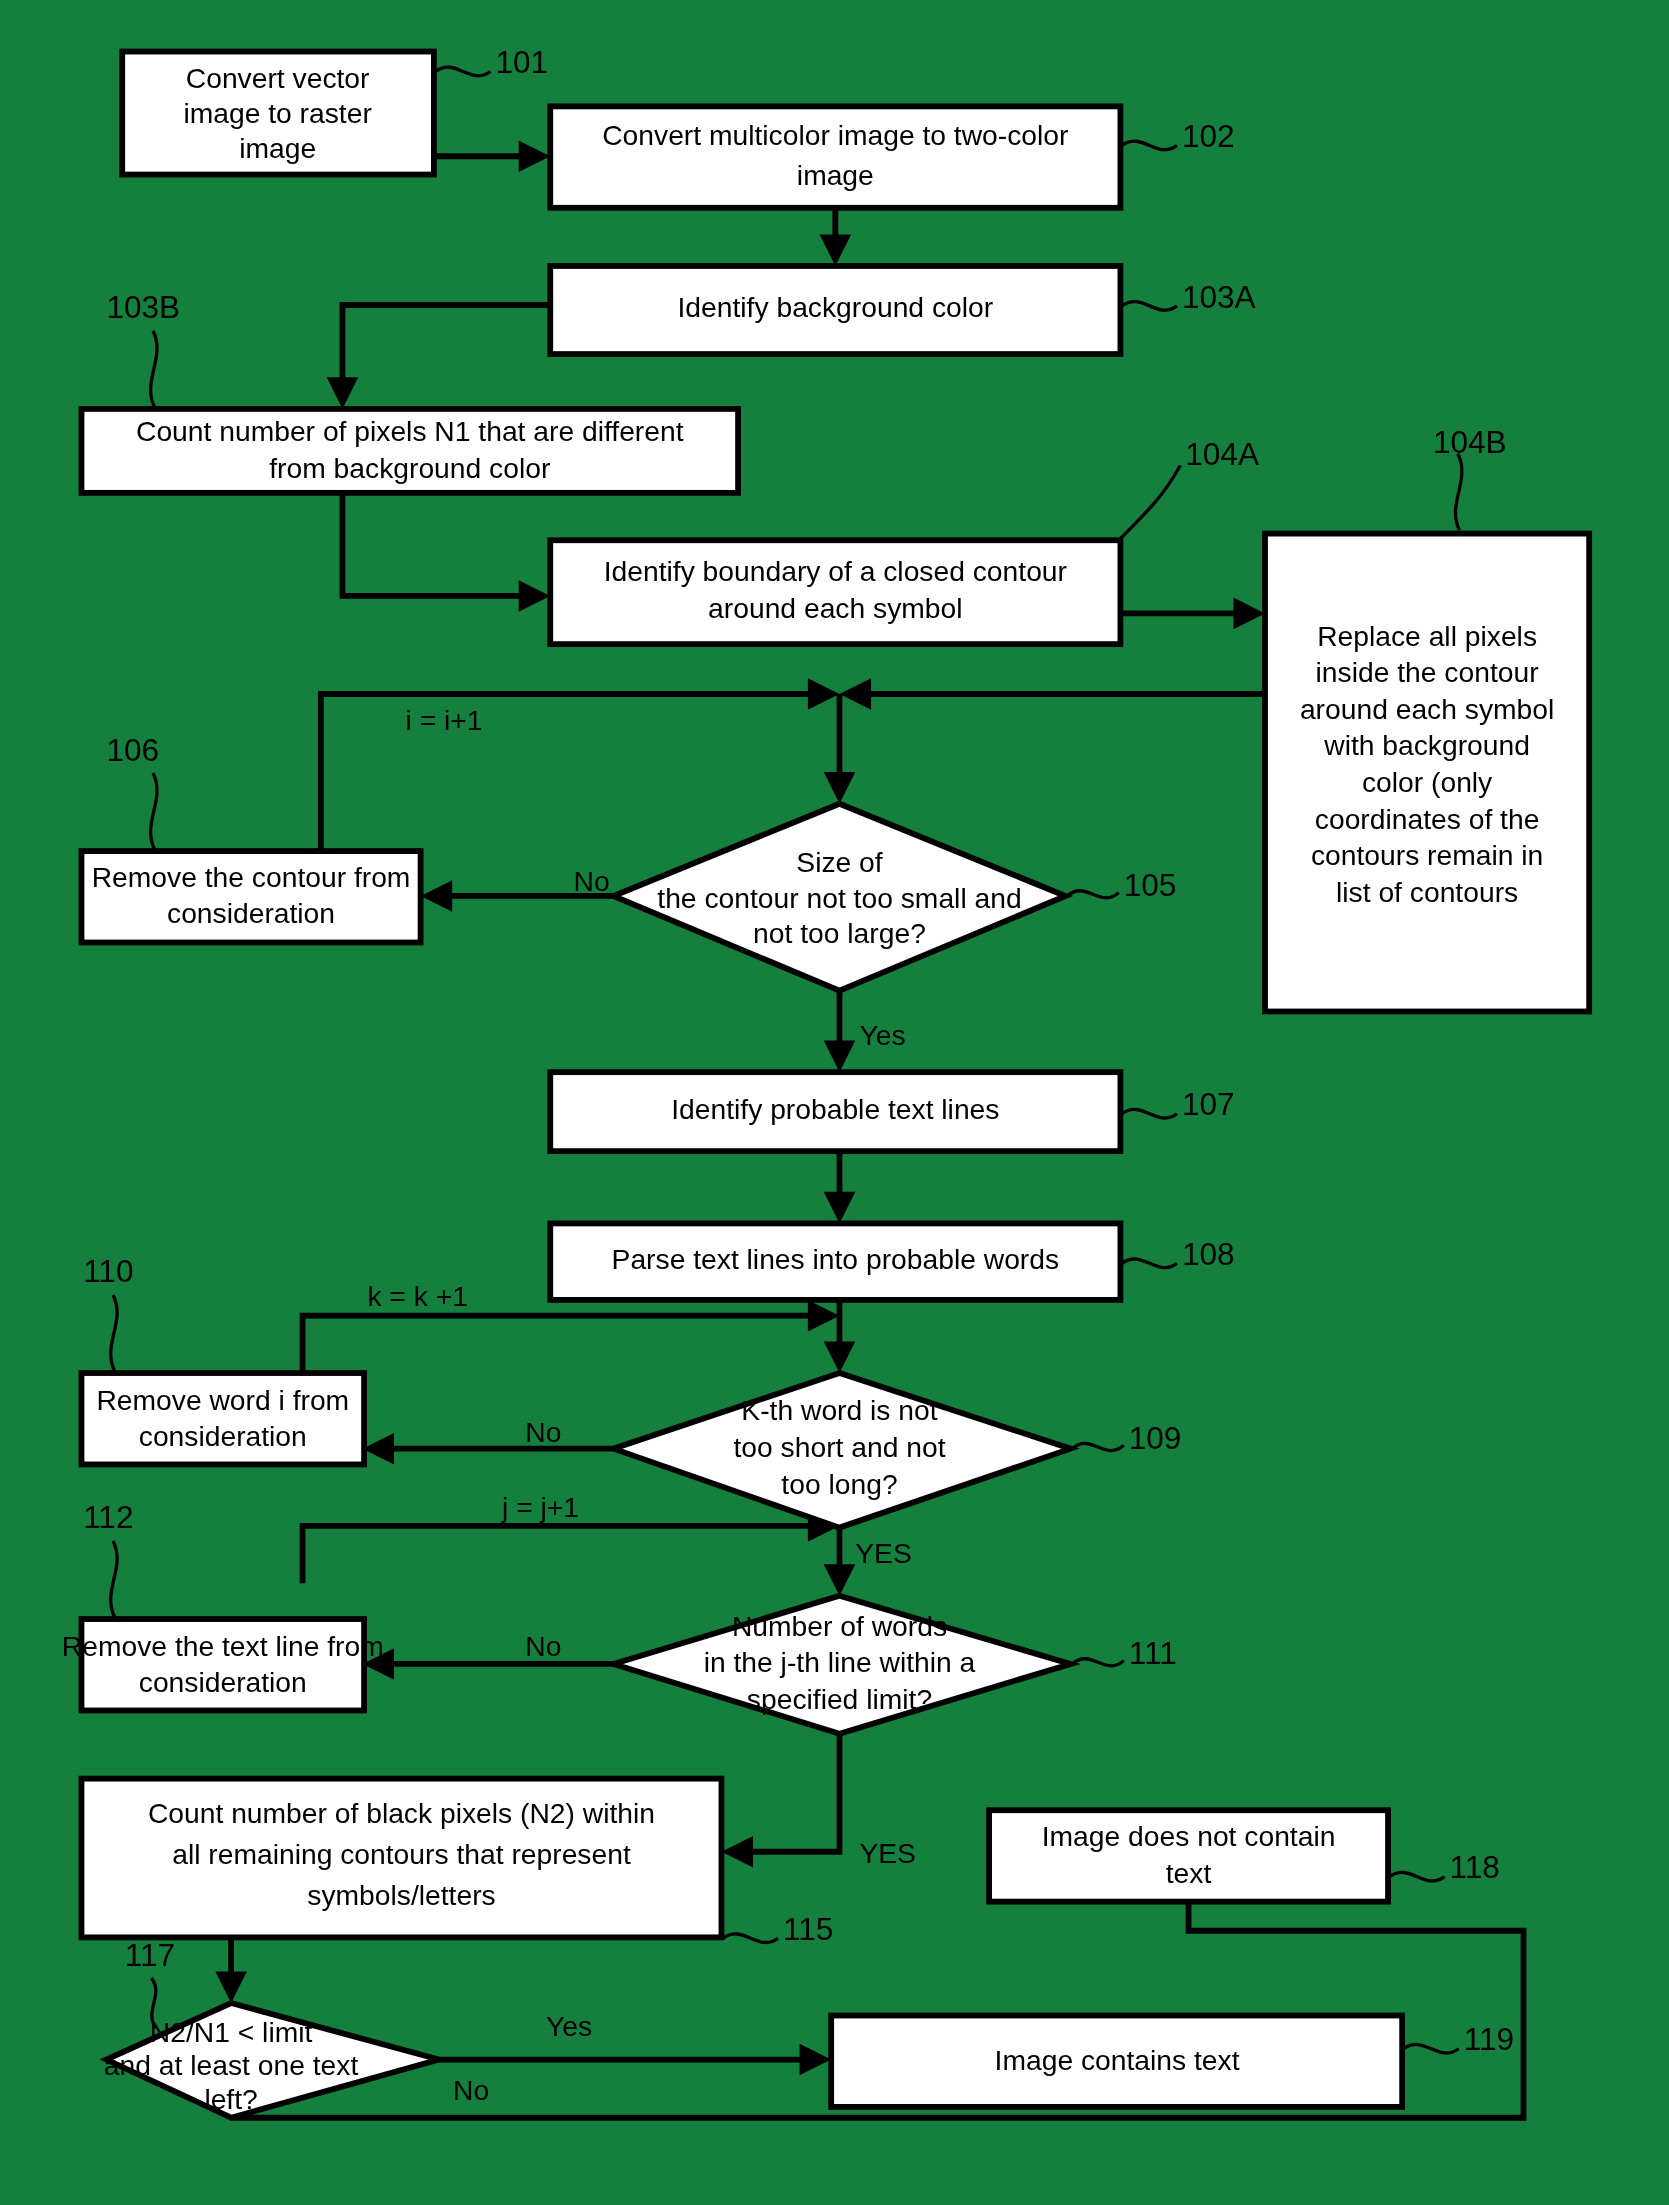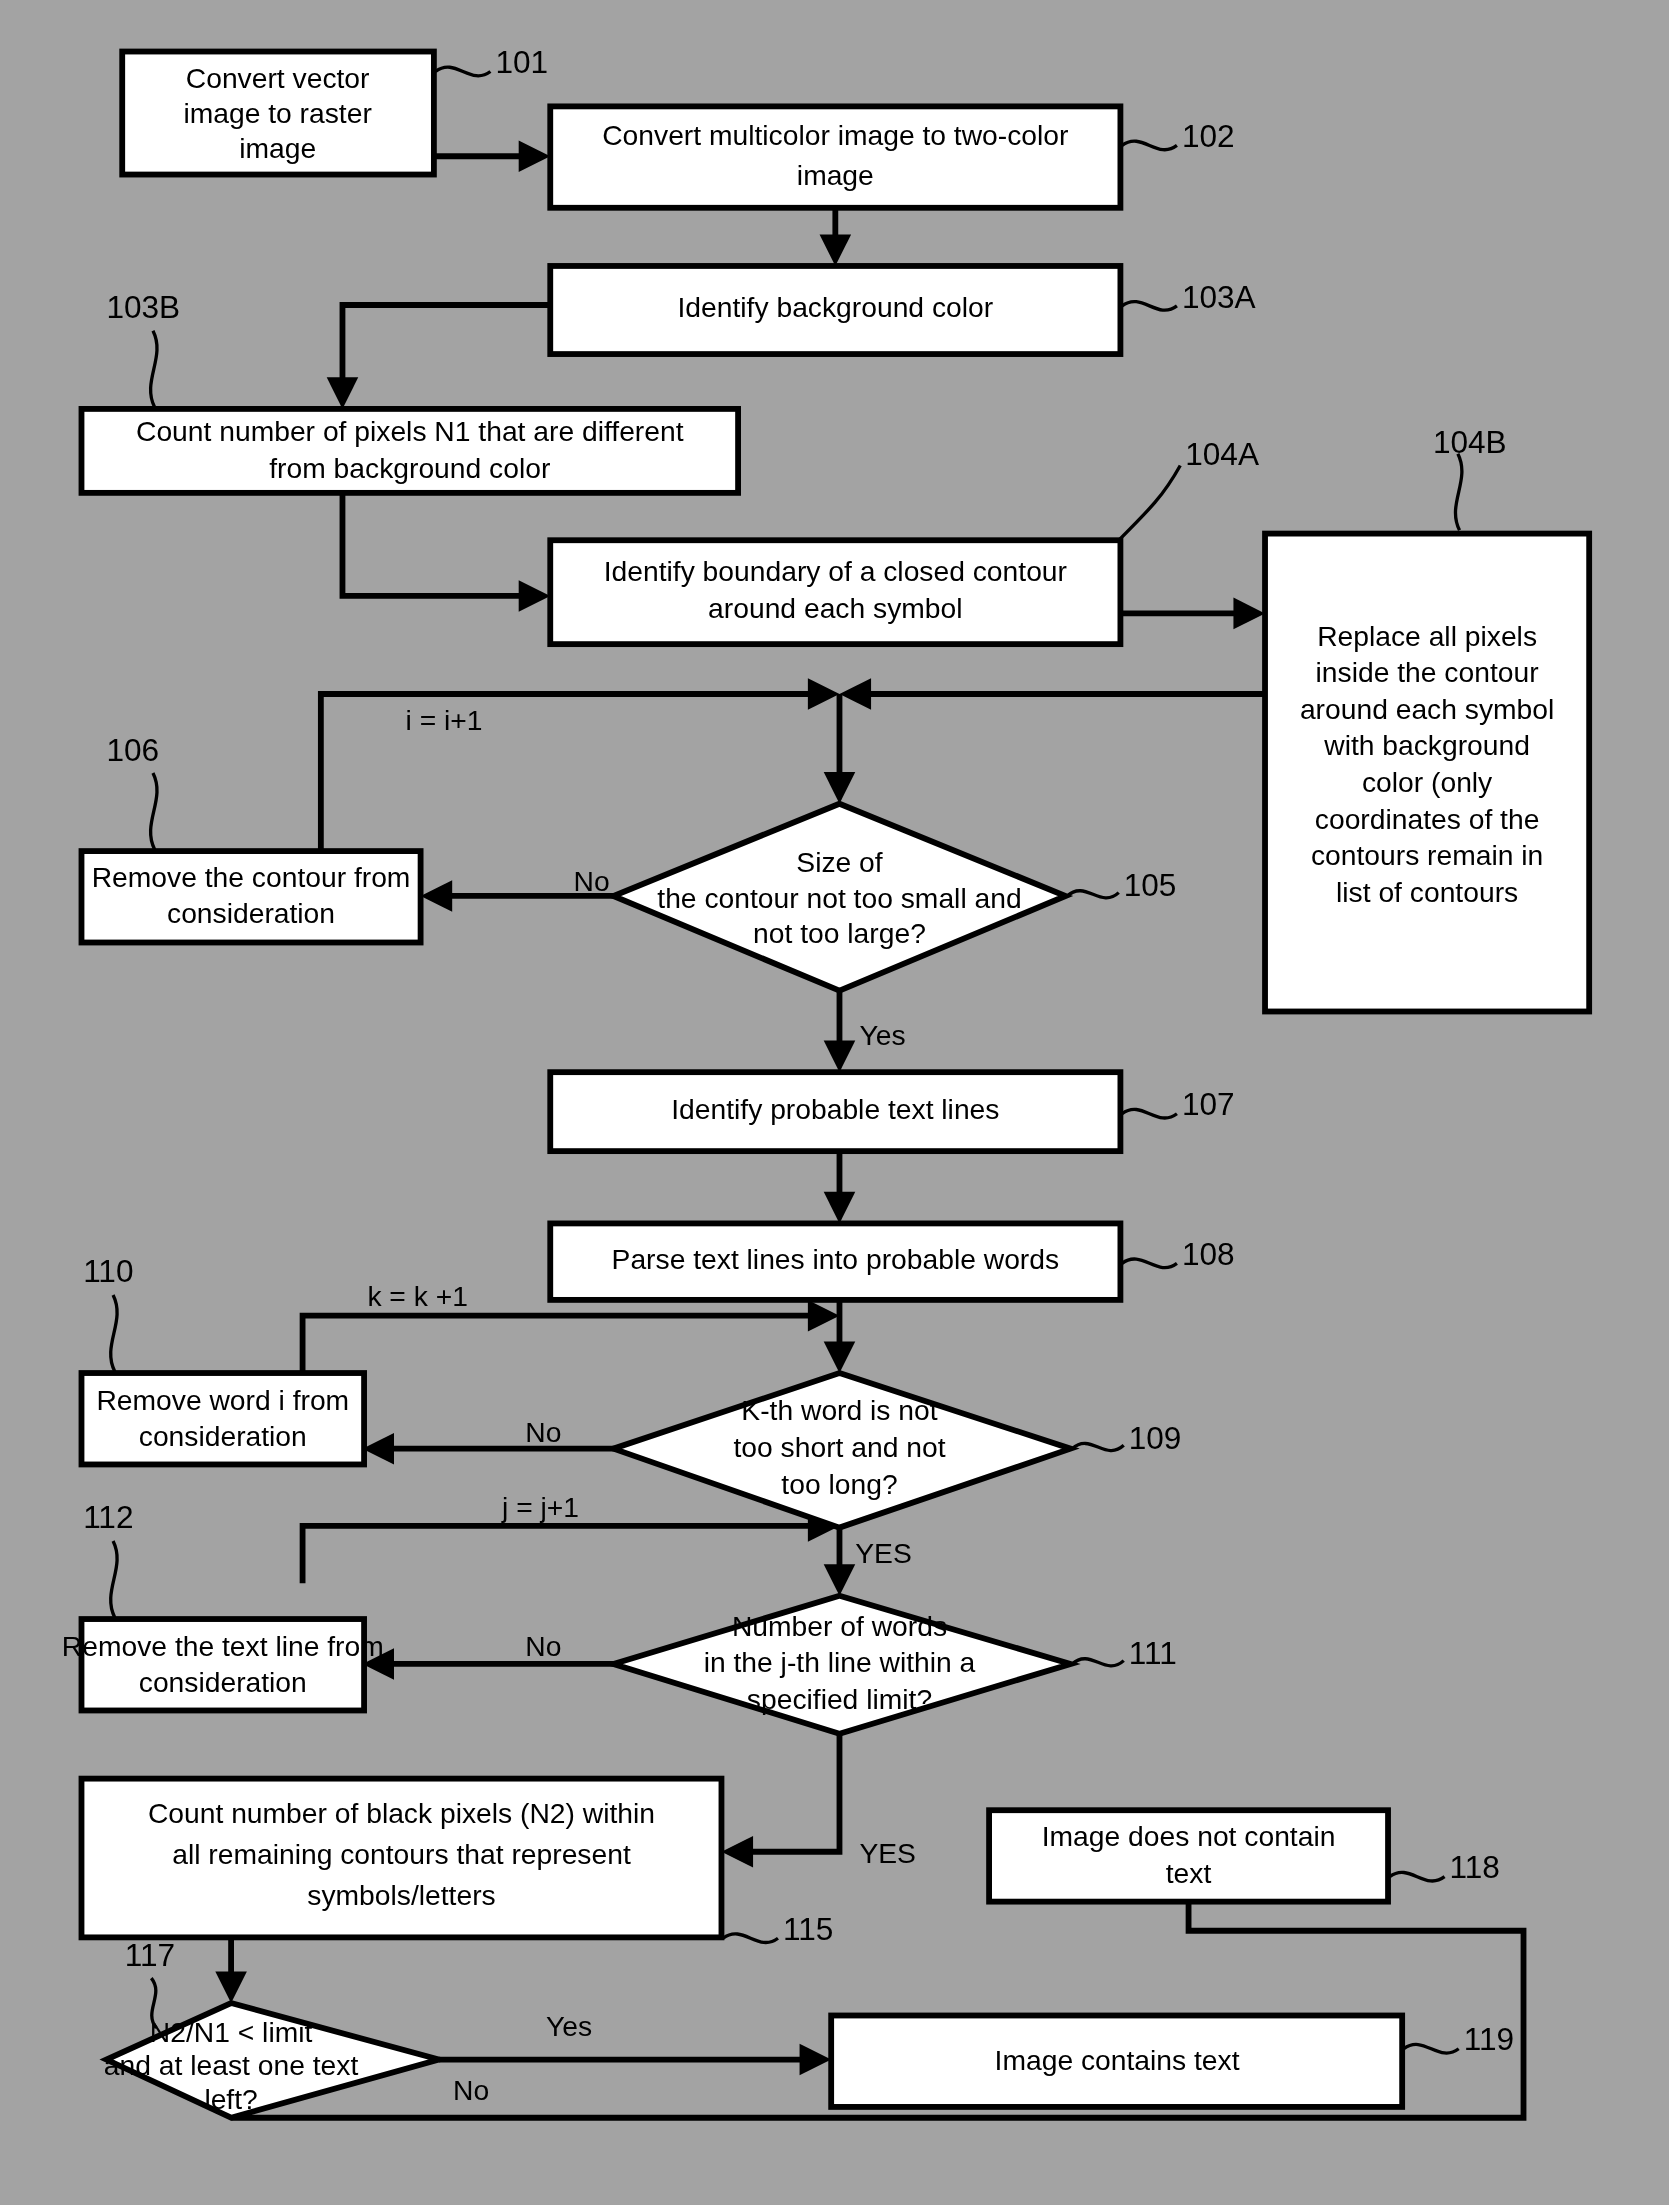--- a/index.html
+++ b/index.html
@@ -8,21 +8,21 @@
     padding: 0;
     background: #ffffff;
   }
   body {
     font-family: "Liberation Sans", sans-serif;
   }
   #diagram-root {
     position: relative;
     width: 1669px;
     height: 2205px;
-    background: #a3a3a3;
+    background: #15803d;
     overflow: hidden;
   }
   svg.flow {
     display: block;
     width: 1669px;
     height: 2205px;
   }
   .node-box {
     fill: #ffffff;
     stroke: #000000;

